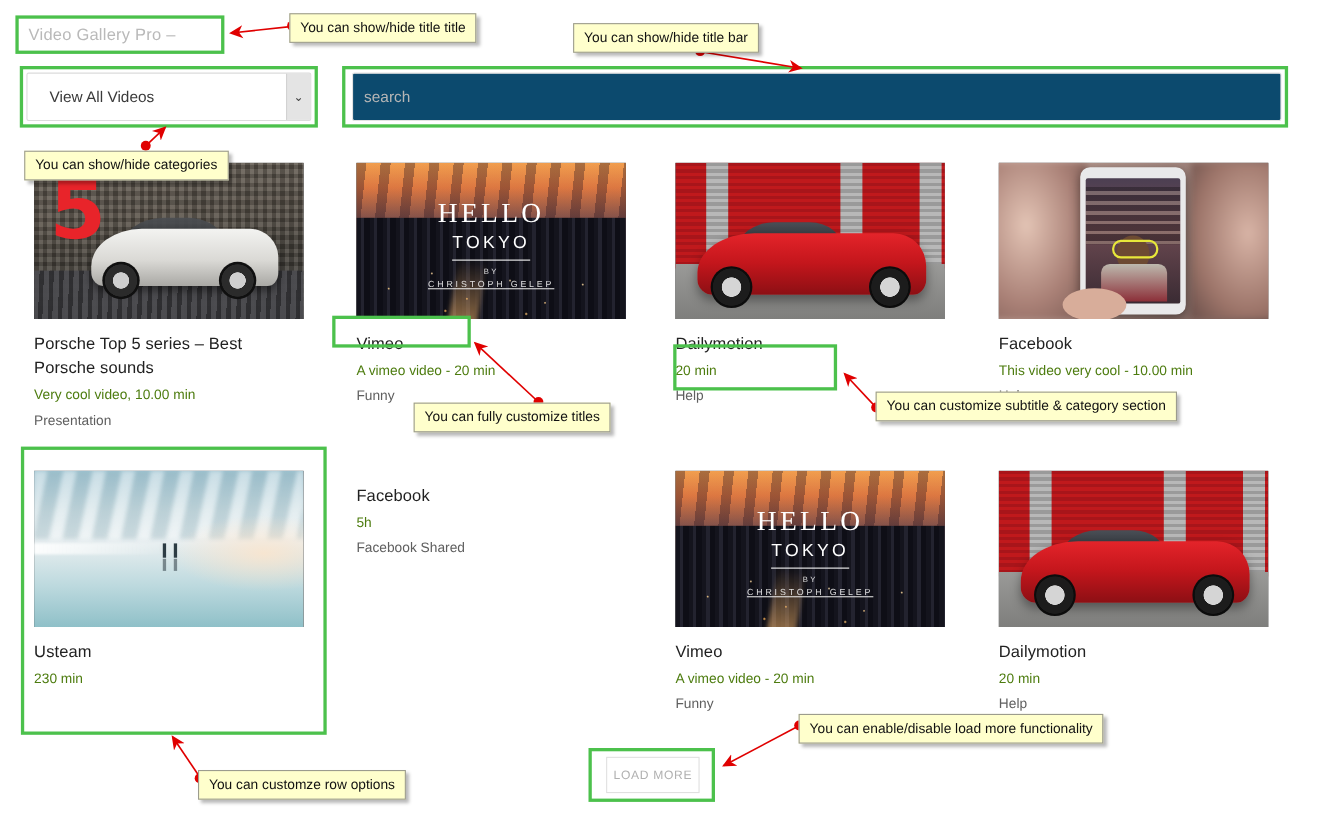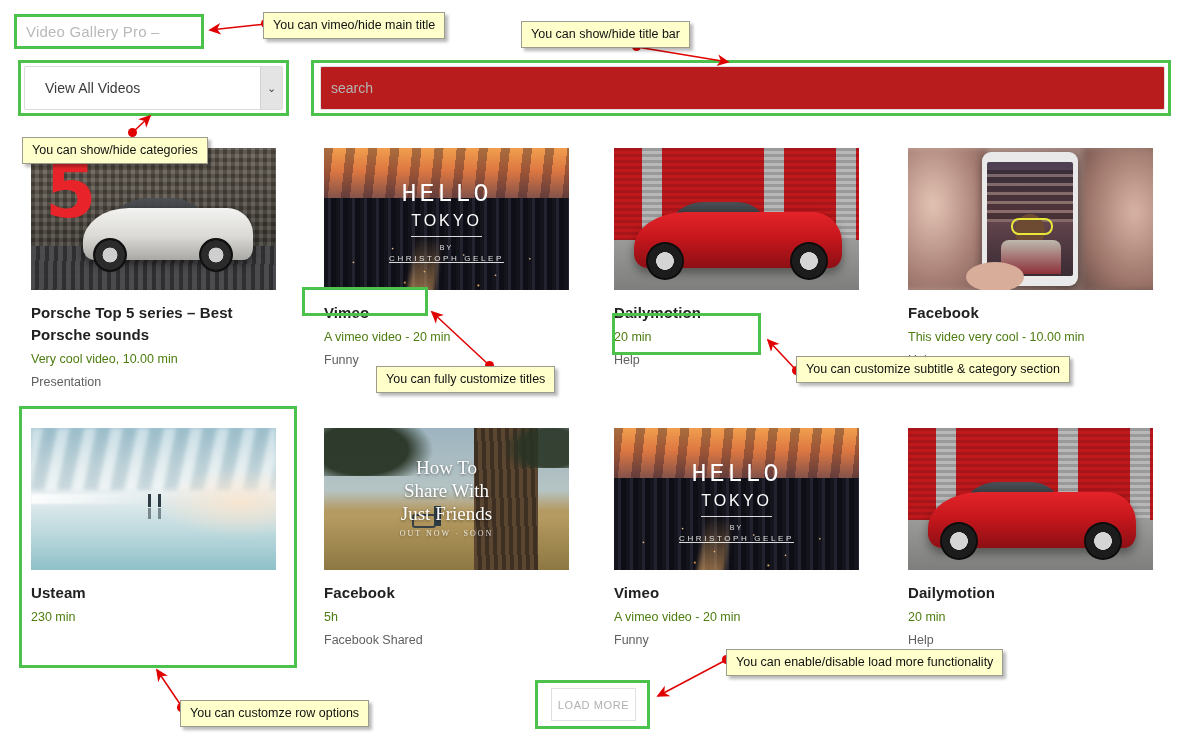--- a/index.html
+++ b/index.html
@@ -28,32 +28,32 @@
   #cat-select .lbl{
     flex:1;padding-left:20px;font-size:14px;color:#3a3a3a;white-space:nowrap;
   }
   #cat-select .arrowbox{
     width:22px;height:100%;background:#e4e4e4;border-left:1px solid #d2d2d2;
     display:flex;align-items:center;justify-content:center;
     font-size:11px;color:#444;box-sizing:border-box;
   }
   #search-bar{
     position:absolute;left:320px;top:66px;width:845px;height:44px;
-    border:1px solid #e2e2e2;background:#b91c1c;box-sizing:border-box;
+    border:1px solid #e2e2e2;background:#0c4a6e;box-sizing:border-box;
     display:flex;align-items:center;border-radius:2px;
   }
   #search-bar .ph{padding-left:10px;font-size:14px;color:#b5b5b5;}
 
   
   .card{position:absolute;width:245px;}
   .thumb{width:245px;height:142px;position:relative;overflow:hidden;background:#333;}
   .thumb .inner{position:absolute;inset:0;}
   .v-title{
     margin-top:12px;font-size:15px;color:#212121;line-height:22px;
-    font-weight:700;letter-spacing:.1px;
+    font-weight:400;letter-spacing:.1px;
   }
   .v-sub{margin-top:4px;font-size:12.5px;color:#4d7c0f;line-height:19px;}
   .v-cat{margin-top:4px;font-size:12.5px;color:#5f5f5f;line-height:19px;}
 
   
   
   .art-porsche{background:linear-gradient(175deg,#6a6258 0%,#5b544b 38%,#4a463f 62%,#3b3a38 100%);}
   .art-porsche .foam{
     position:absolute;inset:0;
     background-image:repeating-linear-gradient(90deg,rgba(0,0,0,.22) 0 4px,rgba(255,255,255,.07) 4px 8px),
@@ -108,21 +108,21 @@
       radial-gradient(1.3px 1.3px at 84% 66%,#ffdca0,transparent),
       radial-gradient(1.6px 1.6px at 33% 92%,#ffb357,transparent),
       radial-gradient(1.6px 1.6px at 63% 95%,#ffc472,transparent);
   }
   .art-tokyo .road{
     position:absolute;left:36%;bottom:-6px;width:26px;height:60px;
     background:linear-gradient(0deg,rgba(255,188,110,.55),rgba(255,188,110,0));
     transform:rotate(10deg);filter:blur(2px);
   }
   .tk-txt{position:absolute;left:0;right:0;top:34px;text-align:center;color:#fff;}
-  .tk-txt .l1{font-size:25px;letter-spacing:3px;line-height:26px;font-family:Liberation Mono, monospace;}
+  .tk-txt .l1{font-size:25px;letter-spacing:3px;line-height:26px;font-family:Liberation Serif, serif;}
   .tk-txt .l2{font-size:16px;letter-spacing:3px;line-height:26px;border-bottom:1px solid rgba(255,255,255,.85);display:inline-block;padding-bottom:2px;}
   .tk-txt .l3{font-size:7px;letter-spacing:2px;margin-top:7px;opacity:.85;}
   .tk-txt .l4{font-size:8px;letter-spacing:2.6px;margin-top:3px;opacity:.85;text-decoration:underline;}
 
   
   .art-ferrari{background:linear-gradient(180deg,#9d9d9d 0%,#8e8e8e 100%);}
   .art-ferrari .doors{
     position:absolute;left:0;right:0;top:0;height:96px;
     background:repeating-linear-gradient(0deg,#c0191c 0 3px,#a8151a 3px 6px);
   }
@@ -322,36 +322,20 @@
         <div class="f2"></div>
         <div class="r1"></div>
         <div class="r2"></div>
     </div>
   </div>
   <div class="v-title">Usteam</div>
   <div class="v-sub">230 min</div>
 </div>
 
 <div class="card" style="left:324px;top:428px;">
-  <div class="thumb">
-    <div class="inner art-friends">
-      <div class="field"></div>
-        <div class="trunk"></div>
-        <div class="canopy"></div>
-        <div class="canopy2"></div>
-      <div class="bike"></div>
-        <div class="person"></div>
-      <div class="fr-txt">
-        <div class="a">How To</div>
-        <div class="a">Share With</div>
-        <div class="a">Just Friends</div>
-        <div class="b">OUT NOW · SOON</div>
-      </div>
-    </div>
-  </div>
   <div class="v-title">Facebook</div>
   <div class="v-sub">5h</div>
   <div class="v-cat">Facebook Shared</div>
 </div>
 
 <div class="card" style="left:614px;top:428px;">
   <div class="thumb">
     <div class="inner art-tokyo">
       <div class="clouds"></div>
         <div class="city"></div>
@@ -413,21 +397,21 @@
     <line x1="132" y1="133" x2="150" y2="116"></line>
     <line x1="489" y1="365" x2="432" y2="312"></line>
     <line x1="797" y1="371" x2="768" y2="340"></line>
     <line x1="182" y1="707" x2="157" y2="670"></line>
     <line x1="726" y1="660" x2="658" y2="696"></line>
   </g>
 </svg>
 
 <div class="dot" style="left:261px;top:19px;"></div>
 <div class="callout" style="left:263px;top:12px;">
-  <span>You can vimeo/hide main title</span>
+  <span>You can show/hide title title</span>
 </div>
 
 <div class="dot" style="left:632px;top:42px;"></div>
 <div class="callout" style="left:521px;top:21px;">
   <span>You can show/hide title bar</span>
 </div>
 
 <div class="dot" style="left:128px;top:128px;"></div>
 <div class="callout" style="left:22px;top:137px;">
   <span>You can show/hide categories</span>

